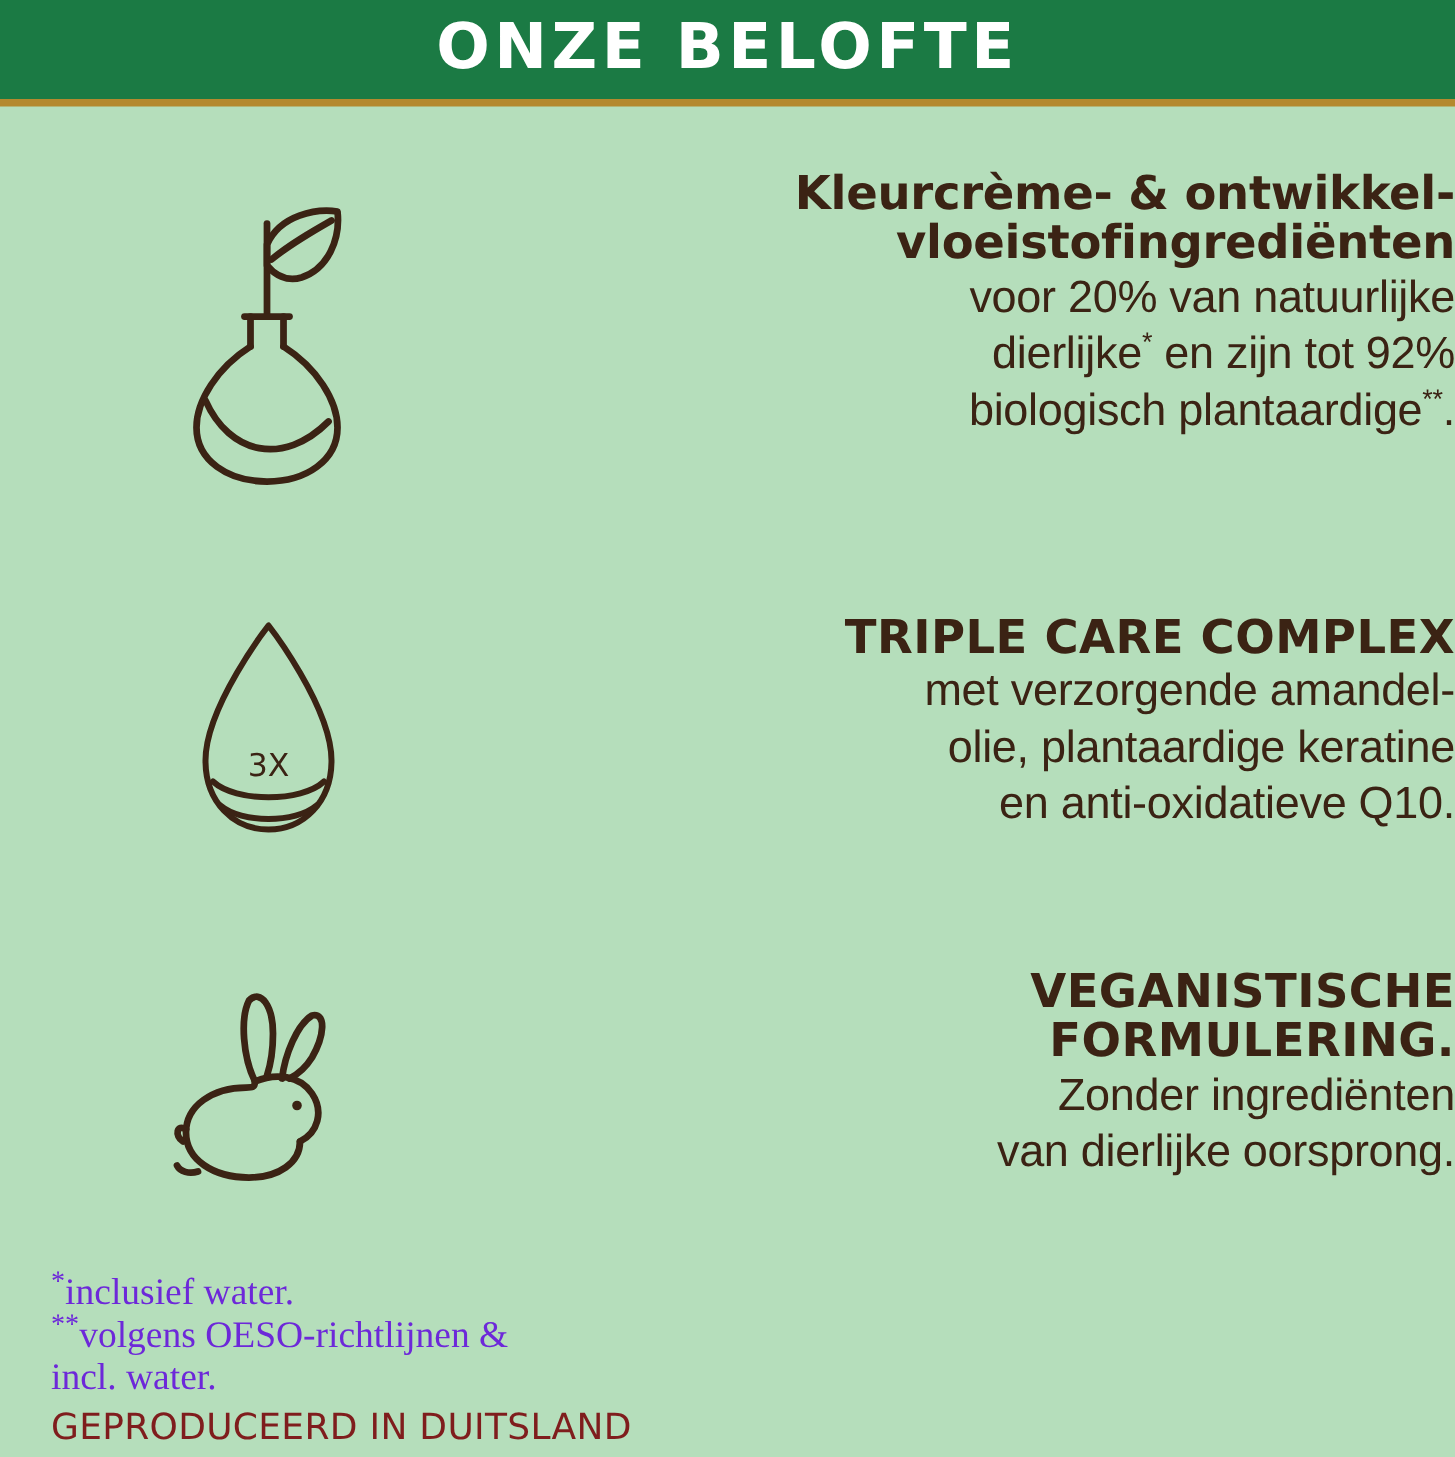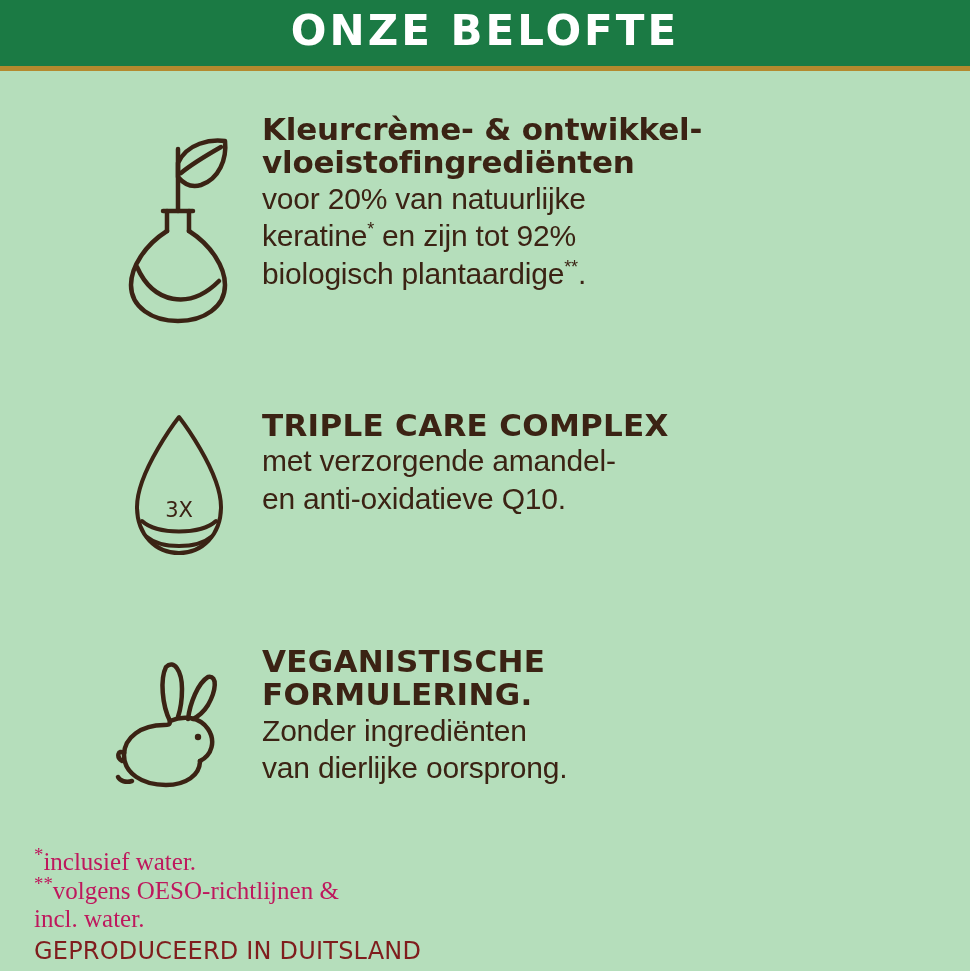--- a/index.html
+++ b/index.html
@@ -71,20 +71,21 @@
   .feature-icon {
     flex: 0 0 auto;
     width: 150px;
     display: flex;
     justify-content: center;
   }
   .feature-text {
     flex: 1 1 auto;
     padding-left: 8px;
     color: #3b2314;
+    text-align: right;
   }
   .feat-head {
     font-family: "DejaVu Sans", sans-serif;
     font-weight: bold;
     font-size: 31px;
     line-height: 1.08;
     color: #3b2314;
     margin: 0;
     letter-spacing: -0.2px;
   }
@@ -119,21 +120,21 @@
     left: 34px;
     top: 848px;
     width: 560px;
     color: #3b2314;
   }
   .footnote {
     font-family: "Liberation Serif", serif;
     font-size: 25px;
     line-height: 1.14;
     margin: 0;
-    color: #be185d;
+    color: #6d28d9;
   }
   .footnote sup {
     font-size: 0.75em;
     vertical-align: super;
     line-height: 0;
   }
   .origin {
     font-family: "DejaVu Sans", sans-serif;
     font-size: 24px;
     letter-spacing: 0.2px;
@@ -172,39 +173,40 @@
             <path d="M52 96 C30 110 16 132 16 150 C16 172 37 186 63 186 C89 186 110 172 110 150 C110 132 96 110 74 96"></path>
 
             <path d="M22 132 C38 168 74 176 104 146"></path>
           </g>
         </svg>
       </div>
       <div class="feature-text">
         <div class="feat-head">Kleurcrème- &amp; ontwikkel-</div>
         <div class="feat-head">vloeistofingrediënten</div>
         <div class="feat-body">voor 20% van natuurlijke</div>
-        <div class="feat-body"><span>keratine</span><sup>*</sup><span> en zijn tot 92%</span></div>
+        <div class="feat-body"><span>dierlijke</span><sup>*</sup><span> en zijn tot 92%</span></div>
         <div class="feat-body"><span>biologisch plantaardige</span><sup>**</sup><span>.</span></div>
       </div>
     </div>
 
     <div class="feature" id="feature-triplecare">
       <div class="feature-icon">
         <svg width="120" height="160" viewBox="0 0 120 160">
           <g fill="none" stroke="#3b2314" stroke-width="4" stroke-linecap="round" stroke-linejoin="round">
             <path d="M60 8 C60 8 18 62 18 98 C18 126 37 144 60 144 C83 144 102 126 102 98 C102 62 60 8 60 8 Z"></path>
             <path d="M23 112 C38 126 82 126 97 112"></path>
             <path d="M28 128 C42 140 78 140 92 128"></path>
           </g>
           <text x="60" y="108" text-anchor="middle" fill="#3b2314" font-family="DejaVu Sans, sans-serif" font-size="21">3X</text>
         </svg>
       </div>
       <div class="feature-text">
         <div class="feat-head caps">TRIPLE CARE COMPLEX</div>
         <div class="feat-body">met verzorgende amandel-</div>
+        <div class="feat-body">olie, plantaardige keratine</div>
         <div class="feat-body">en anti-oxidatieve Q10.</div>
       </div>
     </div>
 
     <div class="feature" id="feature-vegan">
       <div class="feature-icon">
         <svg width="150" height="140" viewBox="0 0 150 140">
           <g fill="none" stroke="#3b2314" stroke-width="4.5" stroke-linecap="round" stroke-linejoin="round">
 
             <path d="M66 64 C58 48 56 22 62 10 C70 2 78 14 78 32 C78 44 76 54 74 60"></path>

